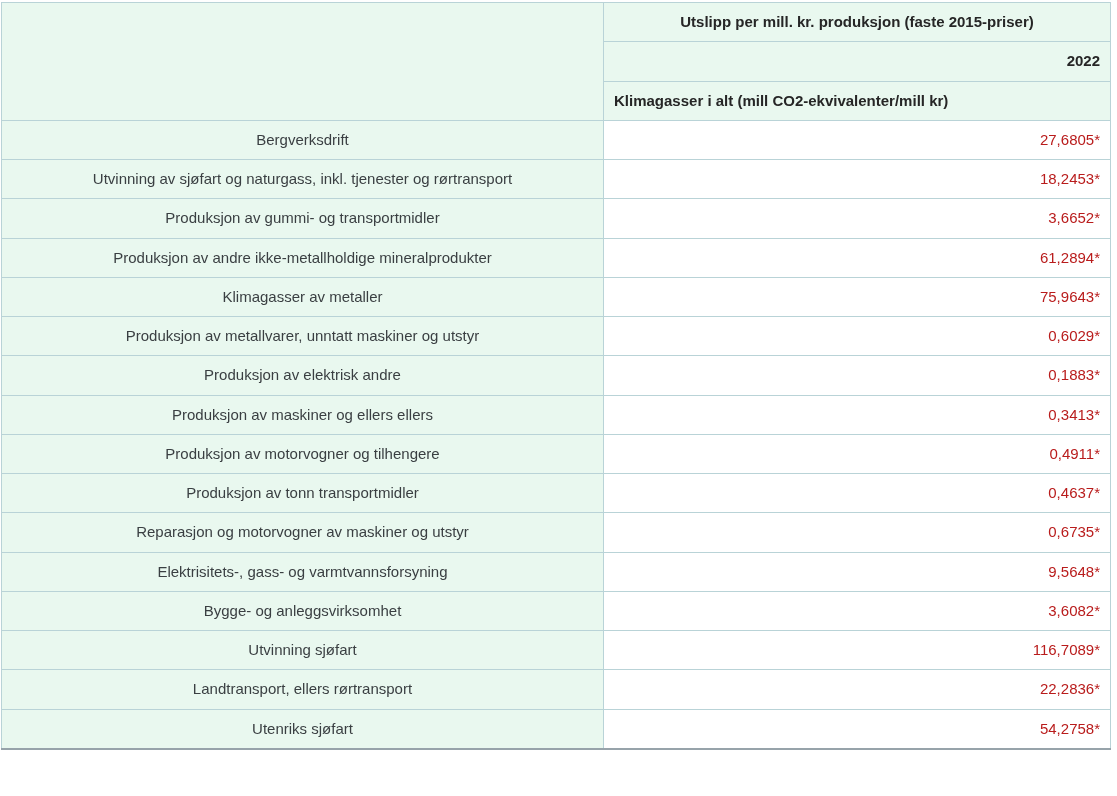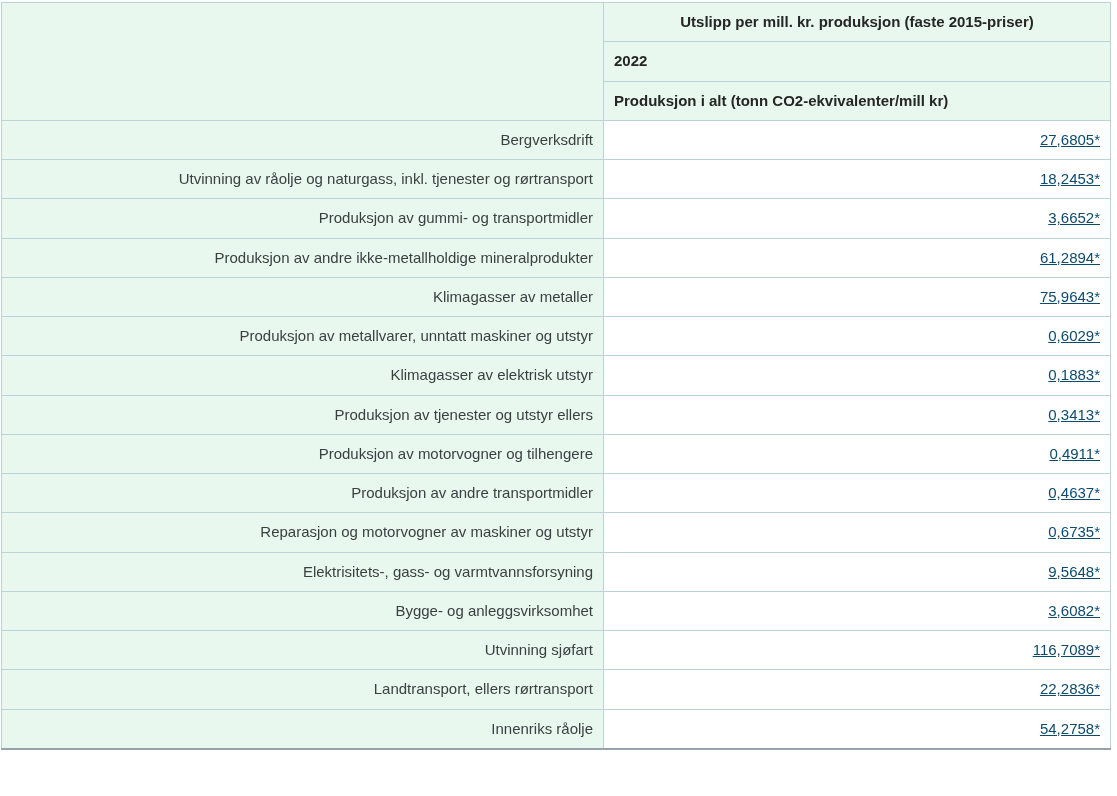--- a/index.html
+++ b/index.html
@@ -38,97 +38,96 @@
   }
   th.corner-cell {
     background: #e9f8ef;
   }
   th.h-title {
     text-align: center;
     padding-top: 12px;
     padding-bottom: 12px;
   }
   th.h-year {
-    text-align: left;
+    text-align: right;
   }
   th.h-measure {
     text-align: left;
   }
   td.label-cell {
     background: #e9f8ef;
     color: #3a3f42;
-    text-align: right;
+    text-align: center;
   }
   td.value-cell {
     background: #ffffff;
-    color: #0c4a6e;
+    color: #b91c1c;
     text-align: right;
-    text-decoration: underline;
   }
 </style>
 </head>
 <body>
 
 <div class="page">
   <table class="stat-table">
     <colgroup>
       <col style="width:602px">
       <col style="width:507px">
     </colgroup>
     <thead>
       <tr>
         <th class="corner-cell" rowspan="3"></th>
         <th class="h-title">Utslipp per mill. kr. produksjon (faste 2015-priser)</th>
       </tr>
       <tr>
         <th class="h-year">2022</th>
       </tr>
       <tr>
-        <th class="h-measure">Produksjon i alt (tonn CO2-ekvivalenter/mill kr)</th>
+        <th class="h-measure">Klimagasser i alt (mill CO2-ekvivalenter/mill kr)</th>
       </tr>
     </thead>
     <tbody id="table-body">
         <tr>
           <td class="label-cell">Bergverksdrift</td>
           <td class="value-cell">27,6805*</td>
         </tr>
         <tr>
-          <td class="label-cell">Utvinning av råolje og naturgass, inkl. tjenester og rørtransport</td>
+          <td class="label-cell">Utvinning av sjøfart og naturgass, inkl. tjenester og rørtransport</td>
           <td class="value-cell">18,2453*</td>
         </tr>
         <tr>
           <td class="label-cell">Produksjon av gummi- og transportmidler</td>
           <td class="value-cell">3,6652*</td>
         </tr>
         <tr>
           <td class="label-cell">Produksjon av andre ikke-metallholdige mineralprodukter</td>
           <td class="value-cell">61,2894*</td>
         </tr>
         <tr>
           <td class="label-cell">Klimagasser av metaller</td>
           <td class="value-cell">75,9643*</td>
         </tr>
         <tr>
           <td class="label-cell">Produksjon av metallvarer, unntatt maskiner og utstyr</td>
           <td class="value-cell">0,6029*</td>
         </tr>
         <tr>
-          <td class="label-cell">Klimagasser av elektrisk utstyr</td>
+          <td class="label-cell">Produksjon av elektrisk andre</td>
           <td class="value-cell">0,1883*</td>
         </tr>
         <tr>
-          <td class="label-cell">Produksjon av tjenester og utstyr ellers</td>
+          <td class="label-cell">Produksjon av maskiner og ellers ellers</td>
           <td class="value-cell">0,3413*</td>
         </tr>
         <tr>
           <td class="label-cell">Produksjon av motorvogner og tilhengere</td>
           <td class="value-cell">0,4911*</td>
         </tr>
         <tr>
-          <td class="label-cell">Produksjon av andre transportmidler</td>
+          <td class="label-cell">Produksjon av tonn transportmidler</td>
           <td class="value-cell">0,4637*</td>
         </tr>
         <tr>
           <td class="label-cell">Reparasjon og motorvogner av maskiner og utstyr</td>
           <td class="value-cell">0,6735*</td>
         </tr>
         <tr>
           <td class="label-cell">Elektrisitets-, gass- og varmtvannsforsyning</td>
           <td class="value-cell">9,5648*</td>
         </tr>
@@ -138,18 +137,18 @@
         </tr>
         <tr>
           <td class="label-cell">Utvinning sjøfart</td>
           <td class="value-cell">116,7089*</td>
         </tr>
         <tr>
           <td class="label-cell">Landtransport, ellers rørtransport</td>
           <td class="value-cell">22,2836*</td>
         </tr>
         <tr>
-          <td class="label-cell">Innenriks råolje</td>
+          <td class="label-cell">Utenriks sjøfart</td>
           <td class="value-cell">54,2758*</td>
         </tr>
       </tbody>
   </table>
 </div>
 
 </body></html>

